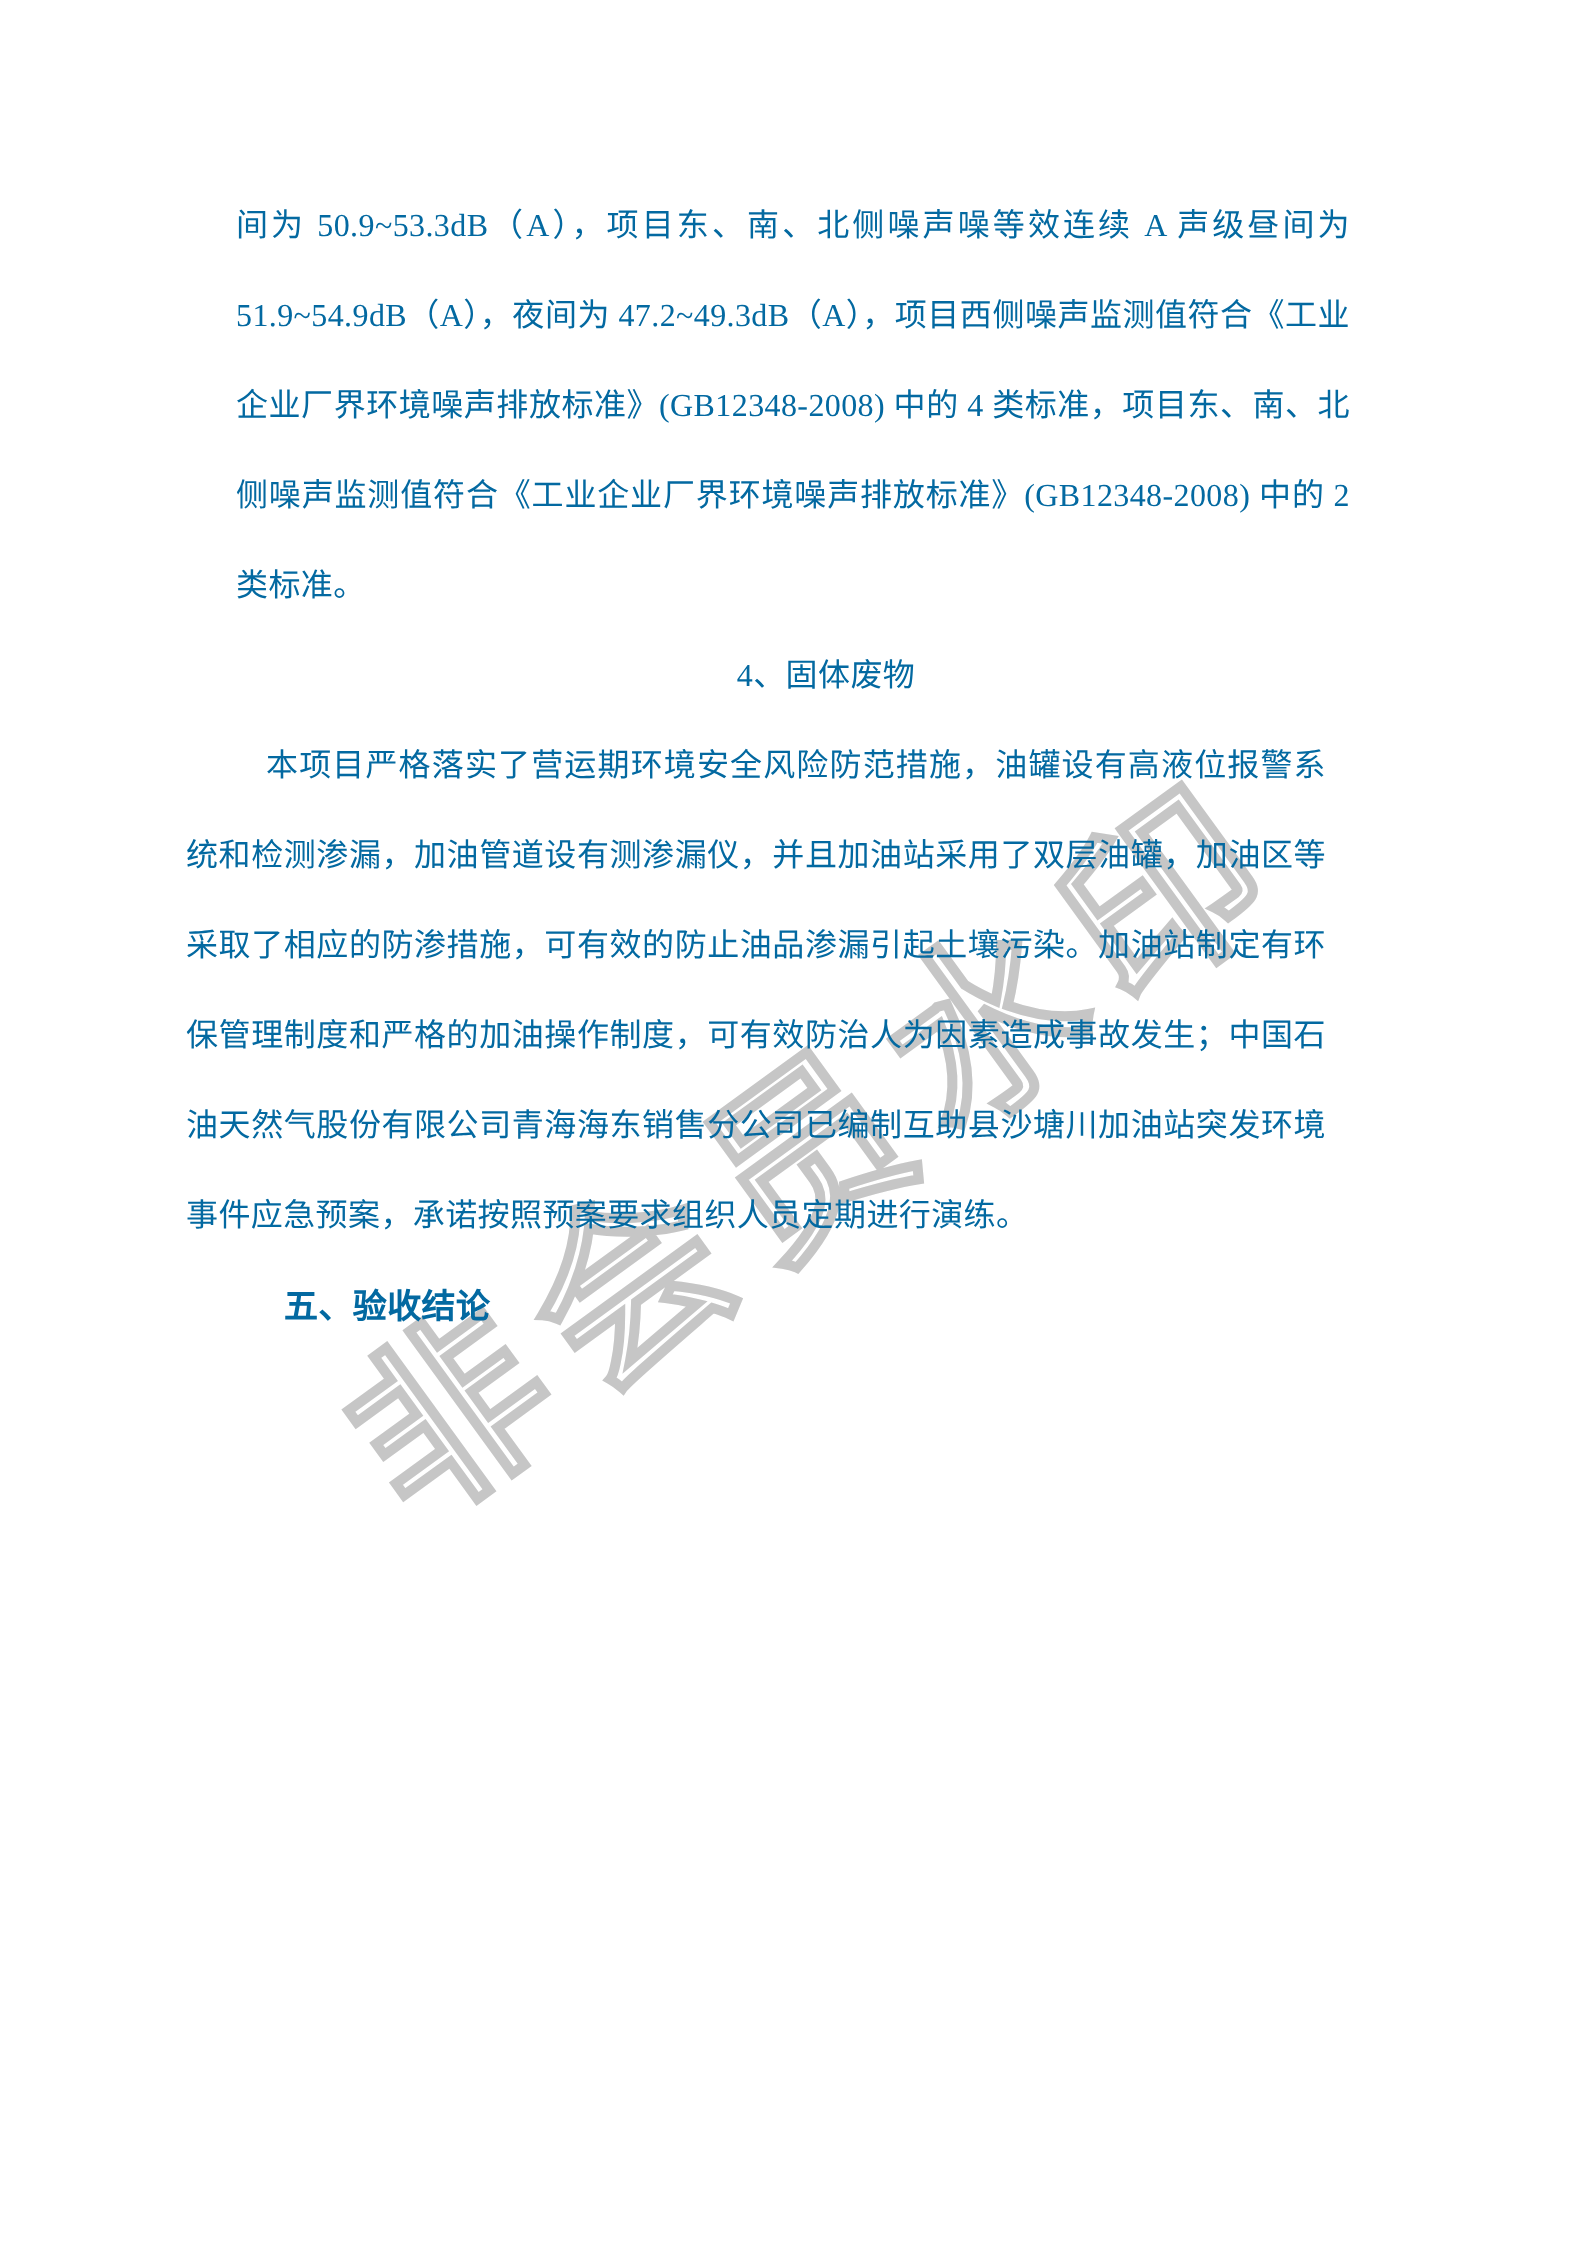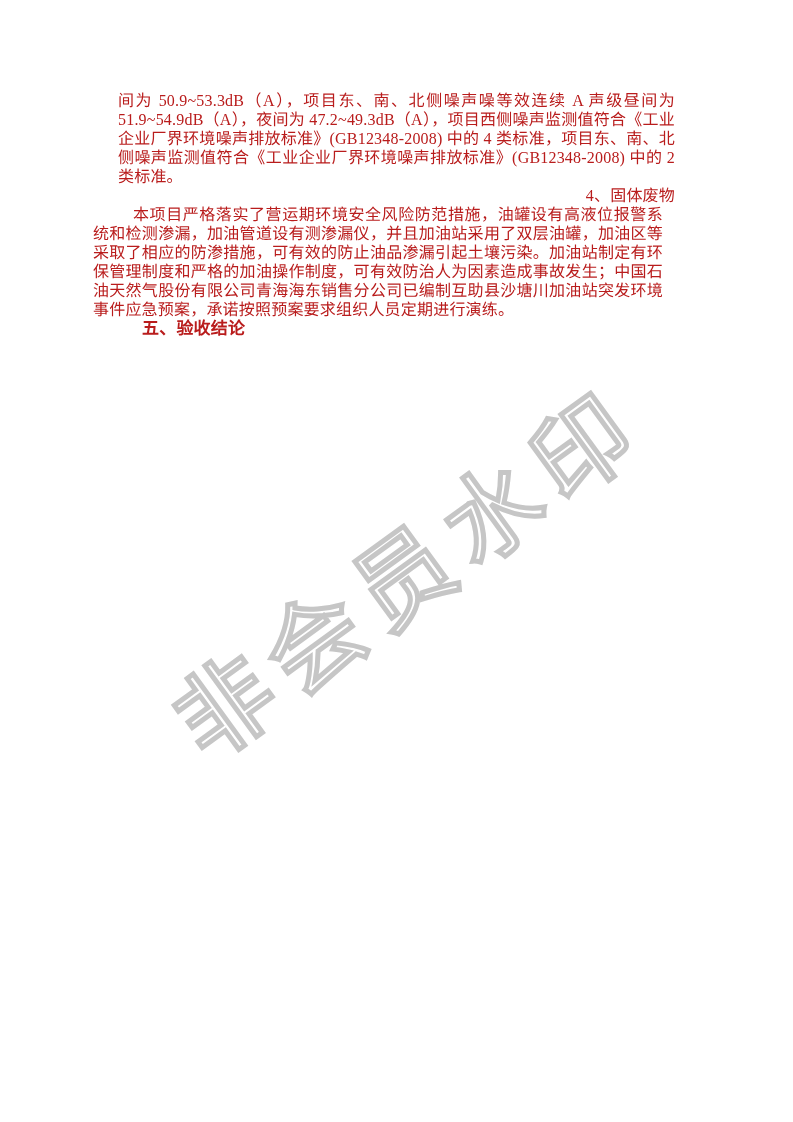--- a/index.html
+++ b/index.html
@@ -11,28 +11,28 @@
     font-family:"Liberation Serif","DejaVu Serif",serif;
   }
   .text-layer {
     position:absolute;
     left:118px; top:91px; width:557px;
     z-index:2;
   }
   .para {
     margin:0;
     font-size:16px;
-    line-height:19px;
-    color:#b91c1c;
+    line-height:45px;
+    color:#0369a1;
     text-align:justify;
     letter-spacing:0.2px;
   }
   .para.cont   { text-indent:0; }
   .para.ind    { text-indent:35px; }
-  .para.sub    { text-indent:33px; text-align:right; }
+  .para.sub    { text-indent:33px; text-align:center; }
   .para.wide   { margin-left:-25px; margin-right:12px; text-indent:40px; }
   .para.heading{
     text-indent:24px;
     text-align:left;
     font-weight:bold;
     font-size:17px;
     font-family:"Liberation Sans","DejaVu Sans",sans-serif;
   }
   .watermark {
     position:absolute;

